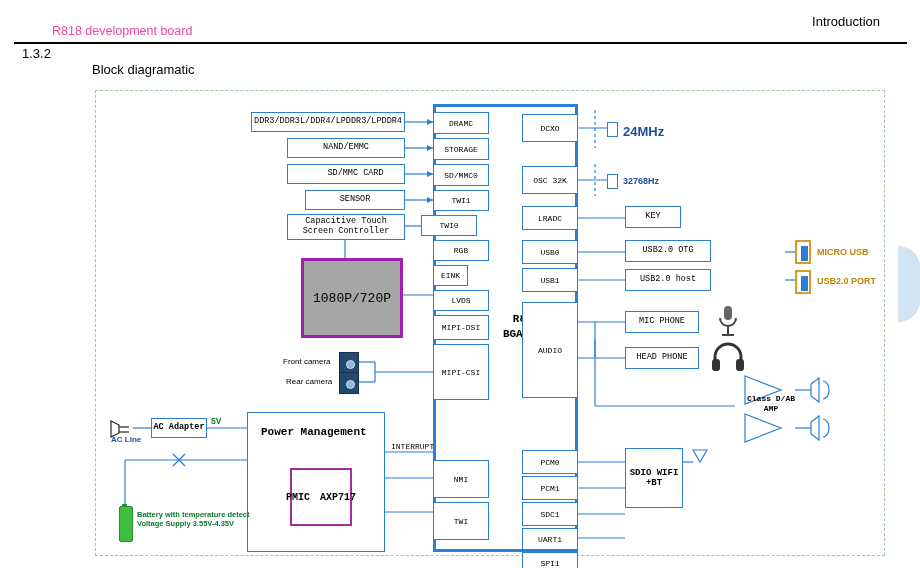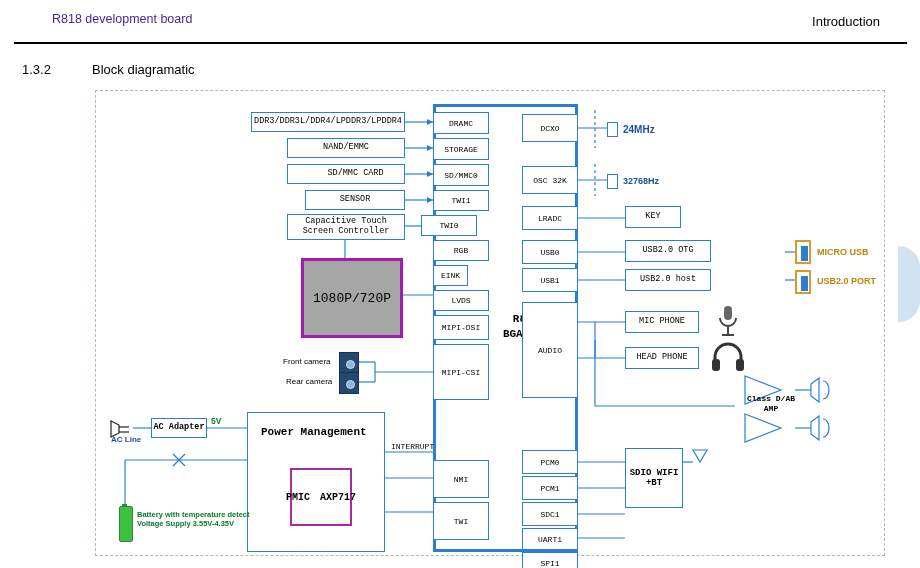--- a/index.html
+++ b/index.html
@@ -8,33 +8,33 @@
     font-family:"Liberation Sans", sans-serif;
     color:#000;
     position:relative;
     overflow:hidden;
   }
   
   .page-header{
     position:absolute;left:0;top:0;width:920px;height:46px;
   }
   .hdr-left{
-    position:absolute;left:52px;top:12px;
-    font-size:12.5px;color:#4c1d95;
+    position:absolute;left:52px;top:24px;
+    font-size:12.5px;color:#ec4899;
   }
   .hdr-right{
     position:absolute;right:40px;top:14px;
     font-size:13px;color:#000;
   }
   .hdr-rule{
     position:absolute;left:14px;top:42px;width:893px;height:2px;background:#000;
   }
   
   .sec-num{
-    position:absolute;left:22px;top:62px;font-size:13px;
+    position:absolute;left:22px;top:46px;font-size:13px;
   }
   .sec-title{
     position:absolute;left:92px;top:62px;font-size:13px;
   }
   
   .diagram{
     position:absolute;left:95px;top:90px;width:790px;height:466px;
   }
   .diagram .dash-frame{
     position:absolute;left:0;top:0;width:100%;height:100%;
@@ -281,21 +281,21 @@
   <div class="pin" style="left:427px;top:150px;width:56px;height:24px;">USB0</div>
   <div class="pin" style="left:427px;top:178px;width:56px;height:24px;">USB1</div>
   <div class="pin" style="left:427px;top:212px;width:56px;height:96px;">AUDIO</div>
   <div class="pin" style="left:427px;top:360px;width:56px;height:24px;">PCM0</div>
   <div class="pin" style="left:427px;top:386px;width:56px;height:24px;">PCM1</div>
   <div class="pin" style="left:427px;top:412px;width:56px;height:24px;">SDC1</div>
   <div class="pin" style="left:427px;top:438px;width:56px;height:22px;">UART1</div>
   <div class="pin" style="left:427px;top:462px;width:56px;height:22px;">SPI1</div>
 
   <div class="xtal" style="left:512px;top:32px;"></div>
-  <div class="tl bold blue" style="left:528px;top:34px;font-size:10px;">24MHz</div>
+  <div class="tl bold blue" style="left:528px;top:34px;font-size:13px;">24MHz</div>
 
   <div class="xtal" style="left:512px;top:84px;"></div>
   <div class="tl bold blue" style="left:528px;top:86px;font-size:9px;">32768Hz</div>
 
   <div class="bx" style="left:530px;top:116px;width:56px;height:22px;">KEY</div>
   <div class="bx" style="left:530px;top:150px;width:86px;height:22px;">USB2.0 OTG</div>
   <div class="bx" style="left:530px;top:179px;width:86px;height:22px;">USB2.0 host</div>
 
   <div class="usb-conn" style="left:700px;top:150px;width:16px;height:24px;">
     <div class="slot" style="left:4px;top:4px;width:7px;height:15px;"></div>

